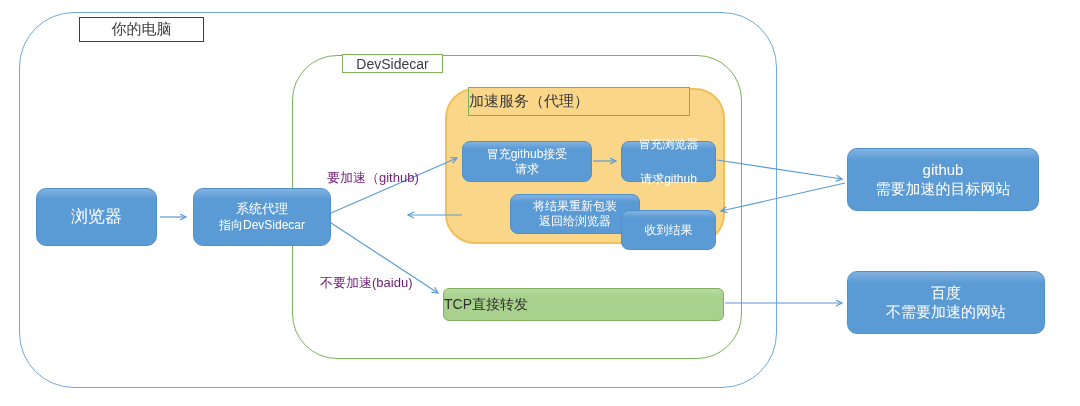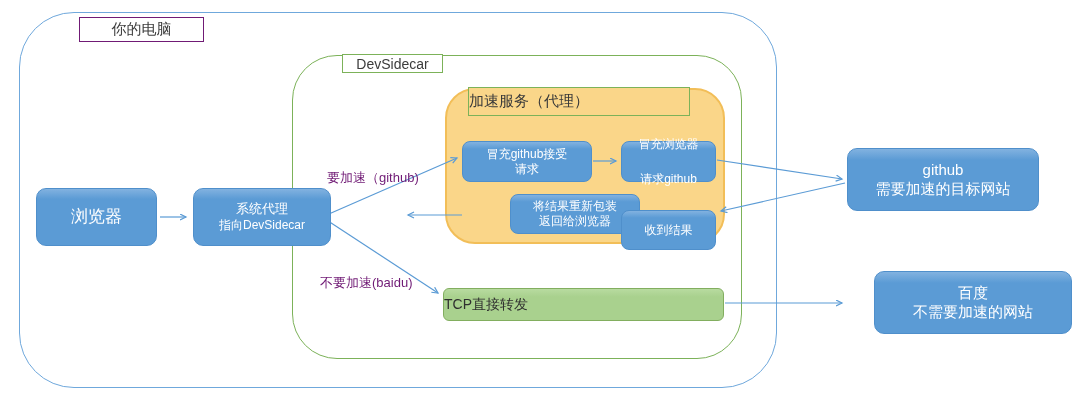--- a/index.html
+++ b/index.html
@@ -56,21 +56,21 @@
   }
   .node-browser{left:36px;top:188px;width:121px;height:58px;font-size:17px;}
   .node-proxy{left:193px;top:188px;width:138px;height:58px;font-size:13px;}
   .node-proxy .sub{font-size:12px;}
   .node-small{border-radius:8px;font-size:12px;}
   .node-fake-github{left:462px;top:141px;width:130px;height:41px;}
   .node-fake-browser{left:621px;top:141px;width:95px;height:41px;gap:20px;}
   .node-repack{left:462px;top:194px;width:130px;height:40px;margin-left:48px;}
   .node-receive{left:621px;top:210px;width:95px;height:40px;}
   .node-github{left:847px;top:148px;width:192px;height:63px;font-size:15px;}
-  .node-baidu{left:874px;top:271px;width:198px;height:63px;font-size:15px;}
+  .node-baidu{left:847px;top:271px;width:198px;height:63px;font-size:15px;}
   .node-tcp{
     left:443px;top:288px;width:281px;height:33px;
     background:linear-gradient(#b8dba0 0%, #a9d18e 25%);
     border:1px solid #82ae5f;border-radius:6px;
     color:#2f2f2f;display:flex;align-items:center;justify-content:flex-start;
     font-size:14px;z-index:10;
   }
   
   .edge-label{
     color:#701a75;font-size:13px;white-space:nowrap;z-index:12;

